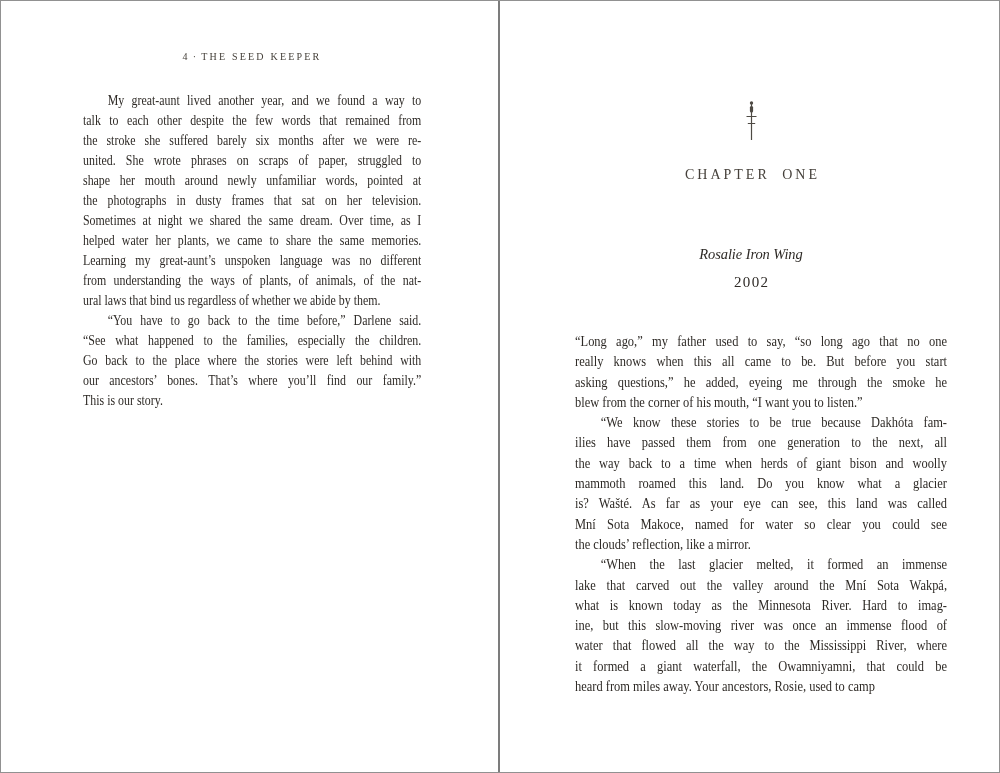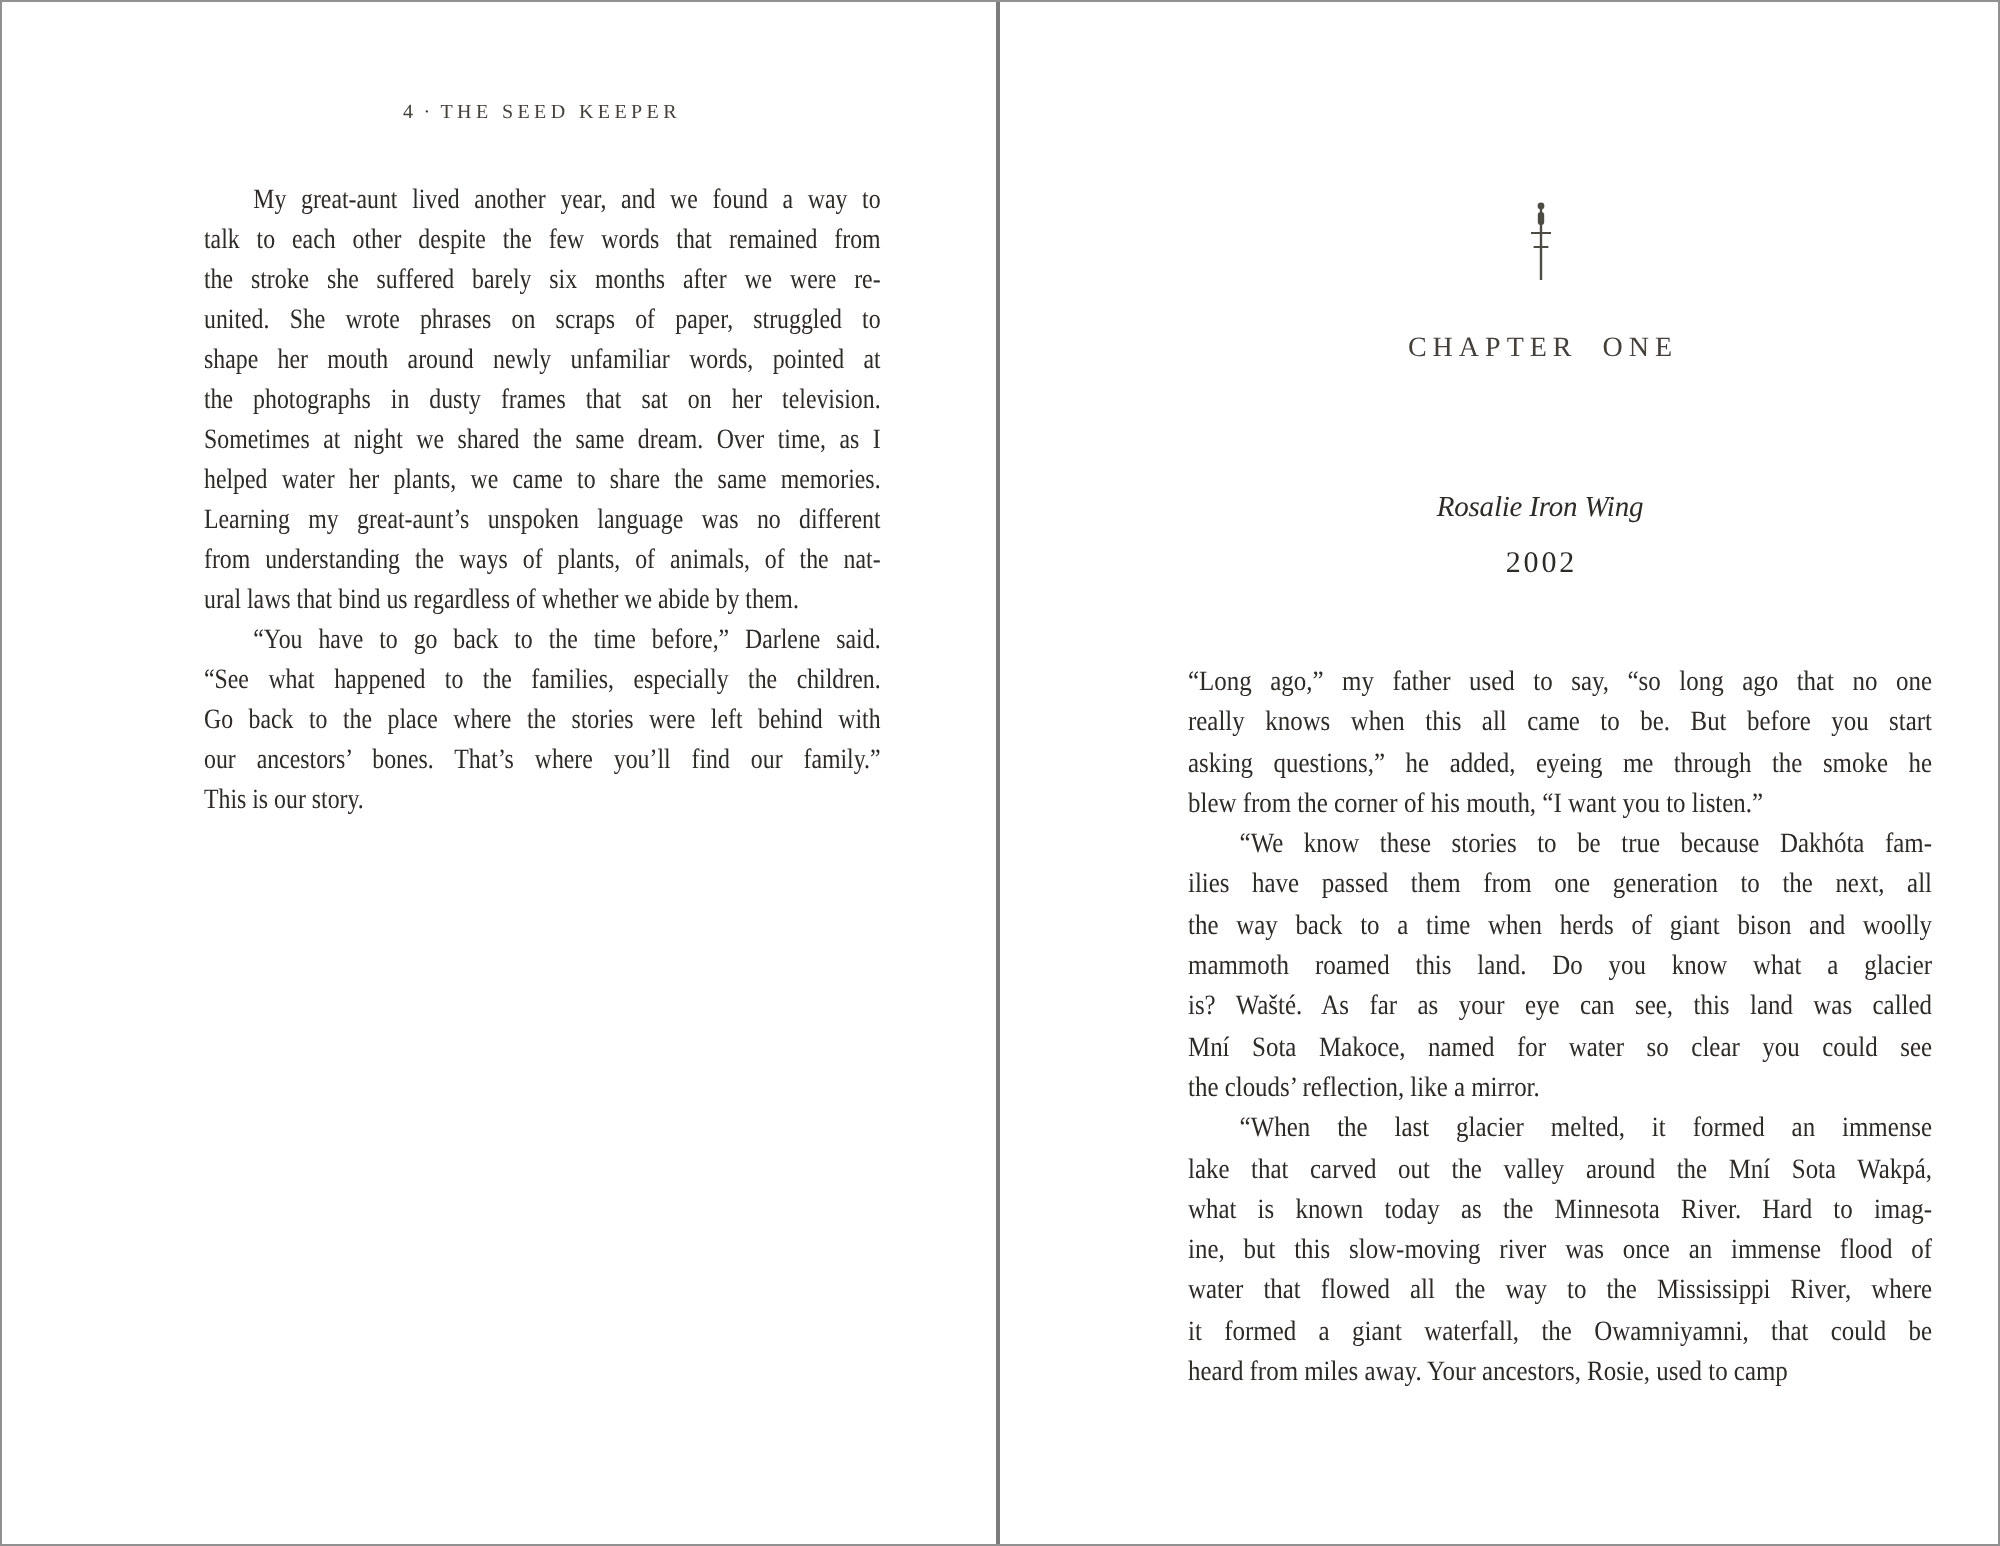--- a/index.html
+++ b/index.html
@@ -9,21 +9,21 @@
   .book {
     position:relative; width:1000px; height:773px;
     background:var(--background,#fff);
     border:1px solid var(--border,#919191);
     overflow:hidden;
   }
   .divider {
     position:absolute; left:497px; top:0; width:2px; height:773px;
     background:var(--divider,#7c7c7c);
   }
-  .page { position:absolute; top:0; height:773px;margin-left:19px; }
+  .page { position:absolute; top:0; height:773px; }
   .page-left  { left:0;   width:497px; }
   .page-right { left:499px; width:501px; }
 
   
   .running-header {
     position:absolute; left:82px; top:50px; width:338px;
     text-align:center; font-size:10px; letter-spacing:2.2px;
     color:var(--header-text,#45403a); white-space:nowrap;
   }
   .running-header .sep { padding:0 3px; }

